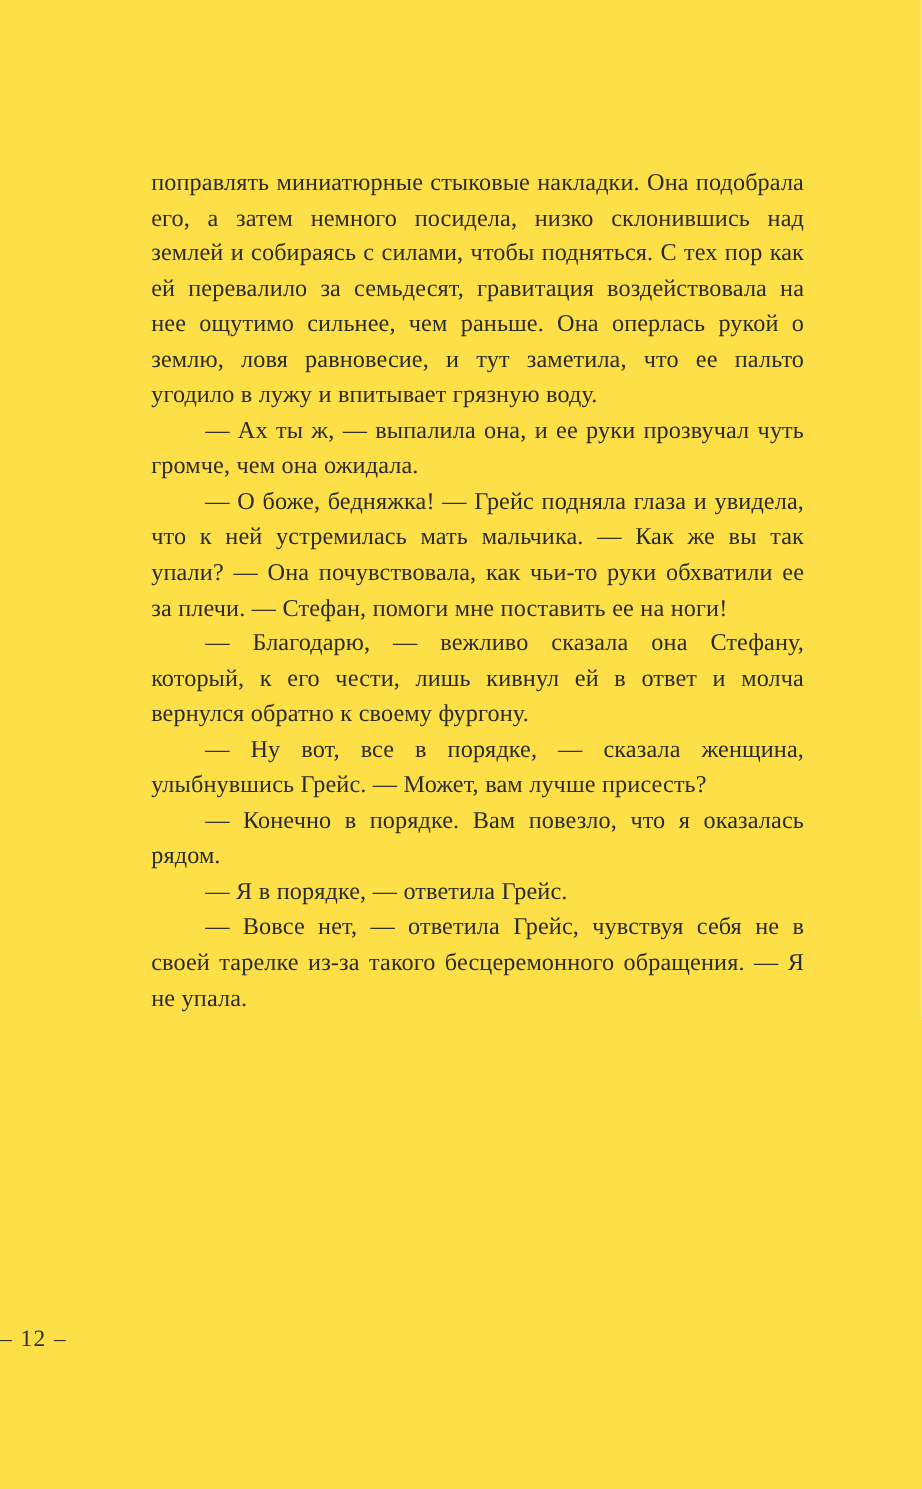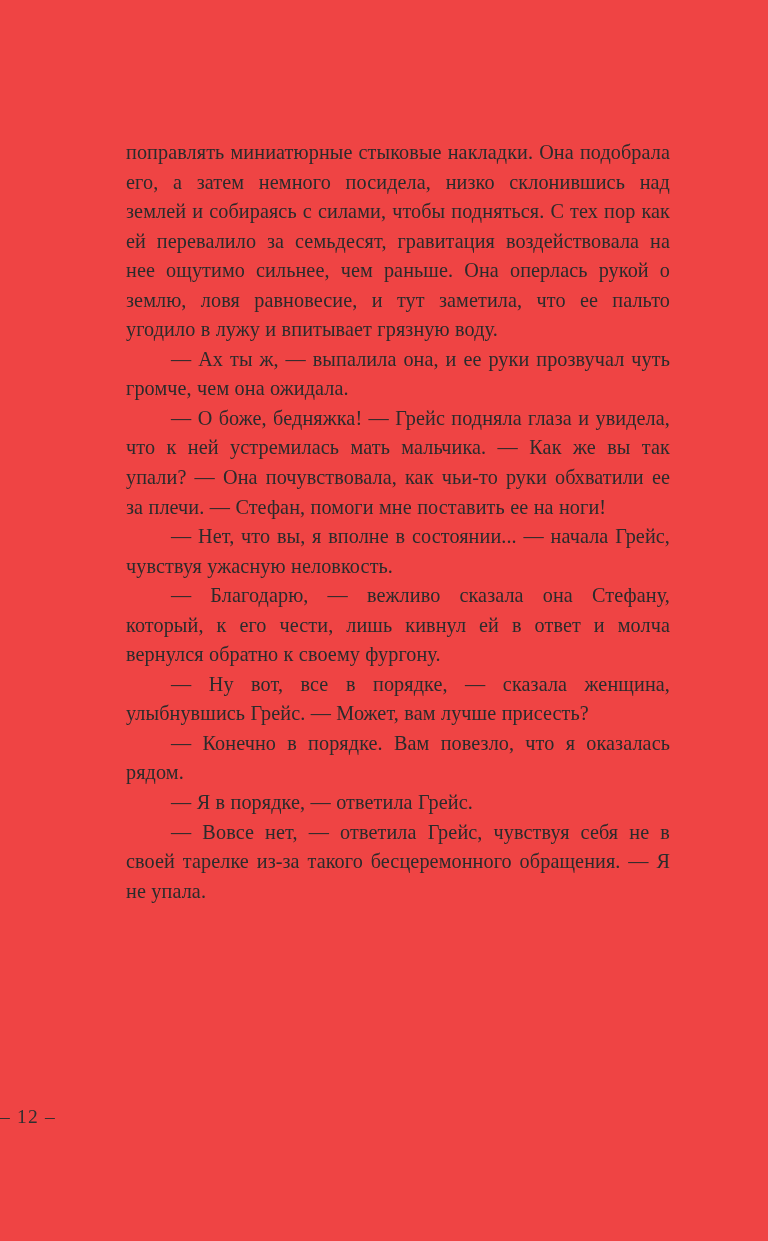--- a/index.html
+++ b/index.html
@@ -16,21 +16,21 @@
     font-family: "Liberation Serif", "DejaVu Serif", serif;
     color: #2b2b2b;
   }
 
   .page {
     position: absolute;
     left: 0;
     top: 0;
     width: 768px;
     height: 1241px;
-    background: #ef4444;
+    background: #fde047;
   }
 
   .text-block {
     position: absolute;
     left: 126px;
     top: 138px;
     width: 544px;
   }
 
   .para {
@@ -72,21 +72,20 @@
 <div class="page">
 
   <div class="text-block">
 
     <p class="para continuation">поправлять миниатюрные стыковые накладки. Она подобрала его, а затем немного посидела, низко склонившись над землей и собираясь с силами, чтобы подняться. С тех пор как ей перевалило за семьдесят, гравитация воздействовала на нее ощутимо сильнее, чем раньше. Она оперлась рукой о землю, ловя равновесие, и тут заметила, что ее пальто угодило в лужу и впитывает грязную воду.</p>
 
     <p class="para">— Ах ты ж, — выпалила она, и ее руки прозвучал чуть громче, чем она ожидала.</p>
 
     <p class="para">— О боже, бедняжка! — Грейс подняла глаза и увидела, что к ней устремилась мать мальчика. — Как же вы так упали? — Она почувствовала, как чьи-то руки обхватили ее за плечи. — Стефан, помоги мне поставить ее на ноги!</p>
 
-    <p class="para">— Нет, что вы, я вполне в состоянии... — начала Грейс, чувствуя ужасную неловкость.</p>
 
 
 
     <p class="para">— Благодарю, — вежливо сказала она Стефану, который, к его чести, лишь кивнул ей в ответ и молча вернулся обратно к своему фургону.</p>
 
     <p class="para">— Ну вот, все в порядке, — сказала женщина, улыбнувшись Грейс. — Может, вам лучше присесть?</p>
 
     <p class="para">— Конечно в порядке. Вам повезло, что я оказалась рядом.</p>
 
     <p class="para">— Я в порядке, — ответила Грейс.</p>

